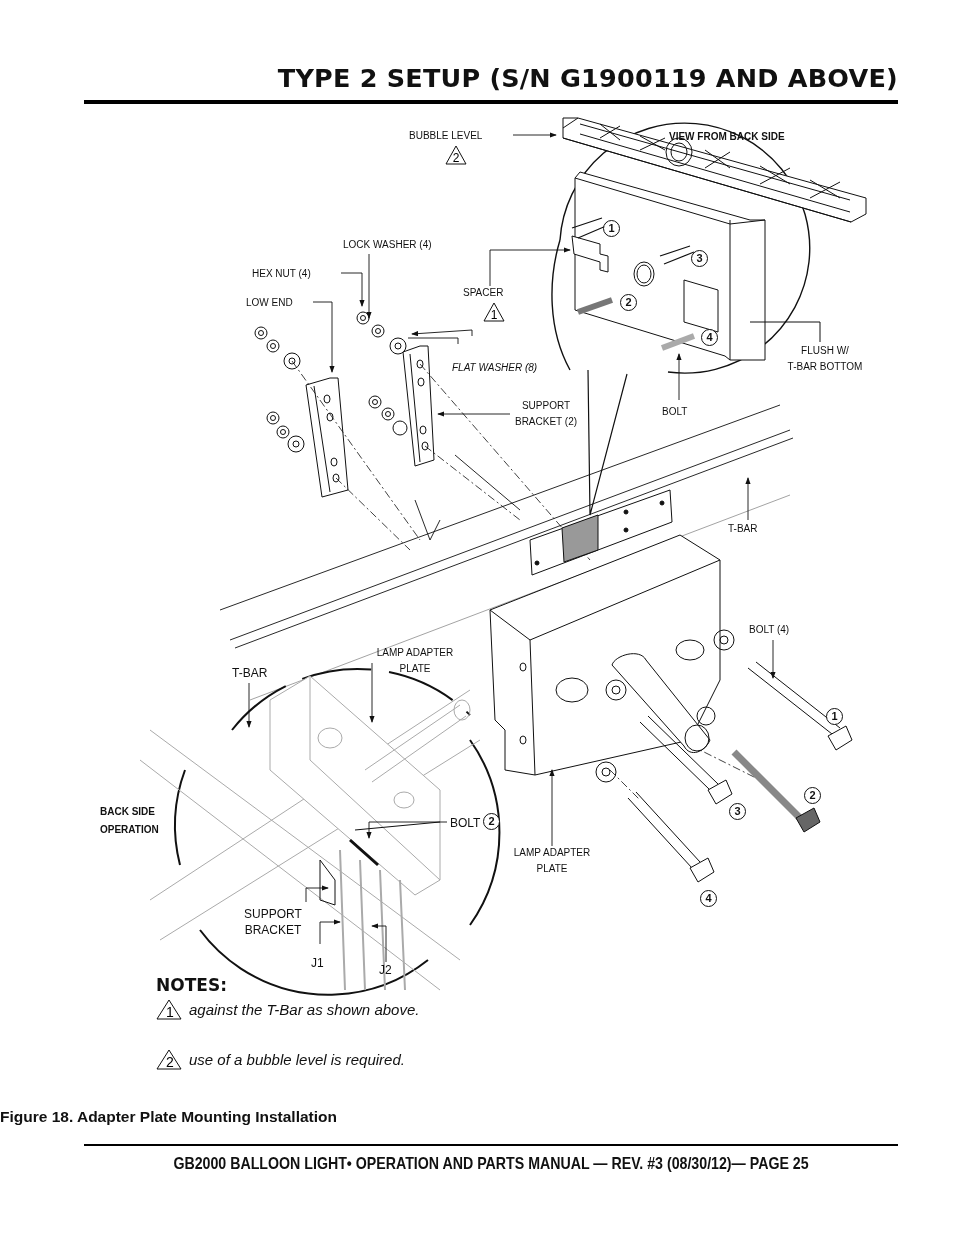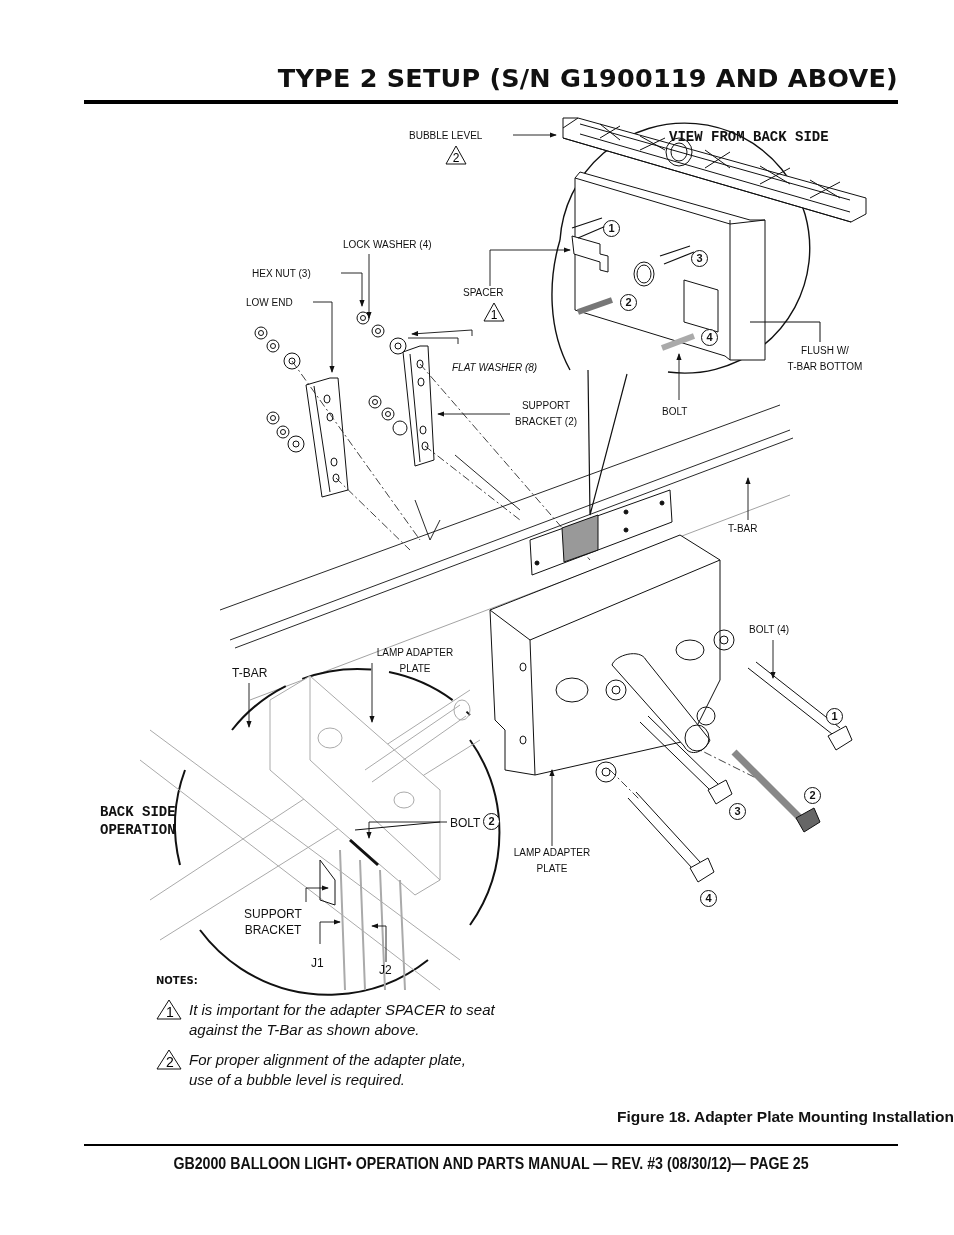--- a/index.html
+++ b/index.html
@@ -4,26 +4,26 @@
 <style>
   html,body{margin:0;padding:0;background:#fff;}
   body{width:954px;height:1235px;position:relative;overflow:hidden;font-family:"Liberation Sans",sans-serif;color:#111;}
   .abs{position:absolute;}
   .title{right:56px;top:64px;font-family:"DejaVu Sans",sans-serif;font-weight:bold;font-size:25px;letter-spacing:0.2px;white-space:nowrap;transform:scaleX(1.02);transform-origin:right;}
   .rule-top{left:84px;top:100px;width:814px;height:4px;background:#000;}
   .rule-bot{left:84px;top:1144px;width:814px;height:2px;background:#000;}
   .footer{left:84px;width:814px;top:1154px;text-align:center;font-family:"Liberation Sans",sans-serif;font-weight:bold;font-size:16.5px;transform:scaleX(0.86);white-space:nowrap;}
   .lbl{font-size:10px;line-height:16px;white-space:nowrap;}
   .lbl.c{text-align:center;}
-  .blbl{font-family:Liberation Mono, monospace;font-weight:bold;font-size:14px;line-height:18px;white-space:nowrap;}
+  .blbl{font-family:Liberation Sans, sans-serif;font-weight:bold;font-size:10px;line-height:18px;white-space:nowrap;}
   .sm{font-size:12px;}
   svg.diagram{position:absolute;left:0;top:0;}
-  .notes-h{left:156px;top:975px;font-family:"DejaVu Sans",sans-serif;font-weight:bold;font-size:10px;}
+  .notes-h{left:156px;top:975px;font-family:"DejaVu Sans",sans-serif;font-weight:bold;font-size:17px;}
   .note{left:189px;font-style:italic;font-size:15px;line-height:20px;}
-  .caption{left:0;width:954px;top:1108px;text-align:right;font-weight:bold;font-size:15.5px;}
+  .caption{left:0;width:954px;top:1108px;text-align:left;font-weight:bold;font-size:15.5px;}
   .tri{position:absolute;}
   .circ{position:absolute;width:15px;height:15px;border:1.5px solid #111;border-radius:50%;font-size:11px;font-weight:bold;text-align:center;line-height:15px;background:#fff;}
 </style>
 </head>
 <body>
 
 <div class="abs title">TYPE 2 SETUP (S/N G1900119 AND ABOVE)</div>
 <div class="abs rule-top"></div>
 
 <svg class="diagram" width="954" height="1235" viewBox="0 0 954 1235">
@@ -210,21 +210,21 @@
 </svg>
 
 <div class="abs lbl" style="left:409px;top:128px;">BUBBLE LEVEL</div>
 <svg class="tri" style="left:445px;top:145px;" width="22" height="20">
     <path d="M11,1 L21,19 L1,19 z" fill="#fff" stroke="#111"></path>
     <text x="11" y="17" font-size="12" text-anchor="middle" font-family="Liberation Sans, sans-serif">2</text>
   </svg>
 <div class="abs blbl" style="left:669px;top:128px;">VIEW FROM BACK SIDE</div>
 
 <div class="abs lbl" style="left:343px;top:237px;">LOCK WASHER (4)</div>
-<div class="abs lbl" style="left:252px;top:266px;">HEX NUT (3)</div>
+<div class="abs lbl" style="left:252px;top:266px;">HEX NUT (4)</div>
 <div class="abs lbl" style="left:246px;top:295px;">LOW END</div>
 <div class="abs lbl" style="left:463px;top:285px;">SPACER</div>
 <svg class="tri" style="left:483px;top:302px;" width="22" height="20">
     <path d="M11,1 L21,19 L1,19 z" fill="#fff" stroke="#111"></path>
     <text x="11" y="17" font-size="12" text-anchor="middle" font-family="Liberation Sans, sans-serif">1</text>
   </svg>
 <div class="abs lbl" style="left:452px;top:360px;font-style:italic;">FLAT WASHER (8)</div>
 <div class="abs lbl c" style="left:500px;top:398px;width:92px;">
   <div>SUPPORT</div>
   <div>BRACKET (2)</div>
@@ -268,28 +268,26 @@
 <div class="abs circ" style="left:804px;top:787px;">2</div>
 <div class="abs circ" style="left:729px;top:803px;">3</div>
 <div class="abs circ" style="left:700px;top:890px;">4</div>
 
 <div class="abs notes-h">NOTES:</div>
 <svg class="tri" style="left:156px;top:999px;" width="26" height="22">
     <path d="M13,1 L25,20 L1,20 z" fill="#fff" stroke="#111"></path>
     <text x="14" y="18" font-size="14" text-anchor="middle" font-family="Liberation Sans, sans-serif">1</text>
   </svg>
 <div class="abs note" style="top:1000px;">
-  <div>It is important for the adapter SPACER to seat</div>
   <div>against the T-Bar as shown above.</div>
 </div>
 <svg class="tri" style="left:156px;top:1049px;" width="26" height="22">
     <path d="M13,1 L25,20 L1,20 z" fill="#fff" stroke="#111"></path>
     <text x="14" y="18" font-size="14" text-anchor="middle" font-family="Liberation Sans, sans-serif">2</text>
   </svg>
 <div class="abs note" style="top:1050px;">
-  <div>For proper alignment of the adapter plate,</div>
   <div>use of a bubble level is required.</div>
 </div>
 
 <div class="abs caption">Figure 18. Adapter Plate Mounting Installation</div>
 
 <div class="abs rule-bot"></div>
 <div class="abs footer">GB2000 BALLOON LIGHT• OPERATION AND PARTS MANUAL — REV. #3 (08/30/12)— PAGE 25</div>
 
 </body></html>

